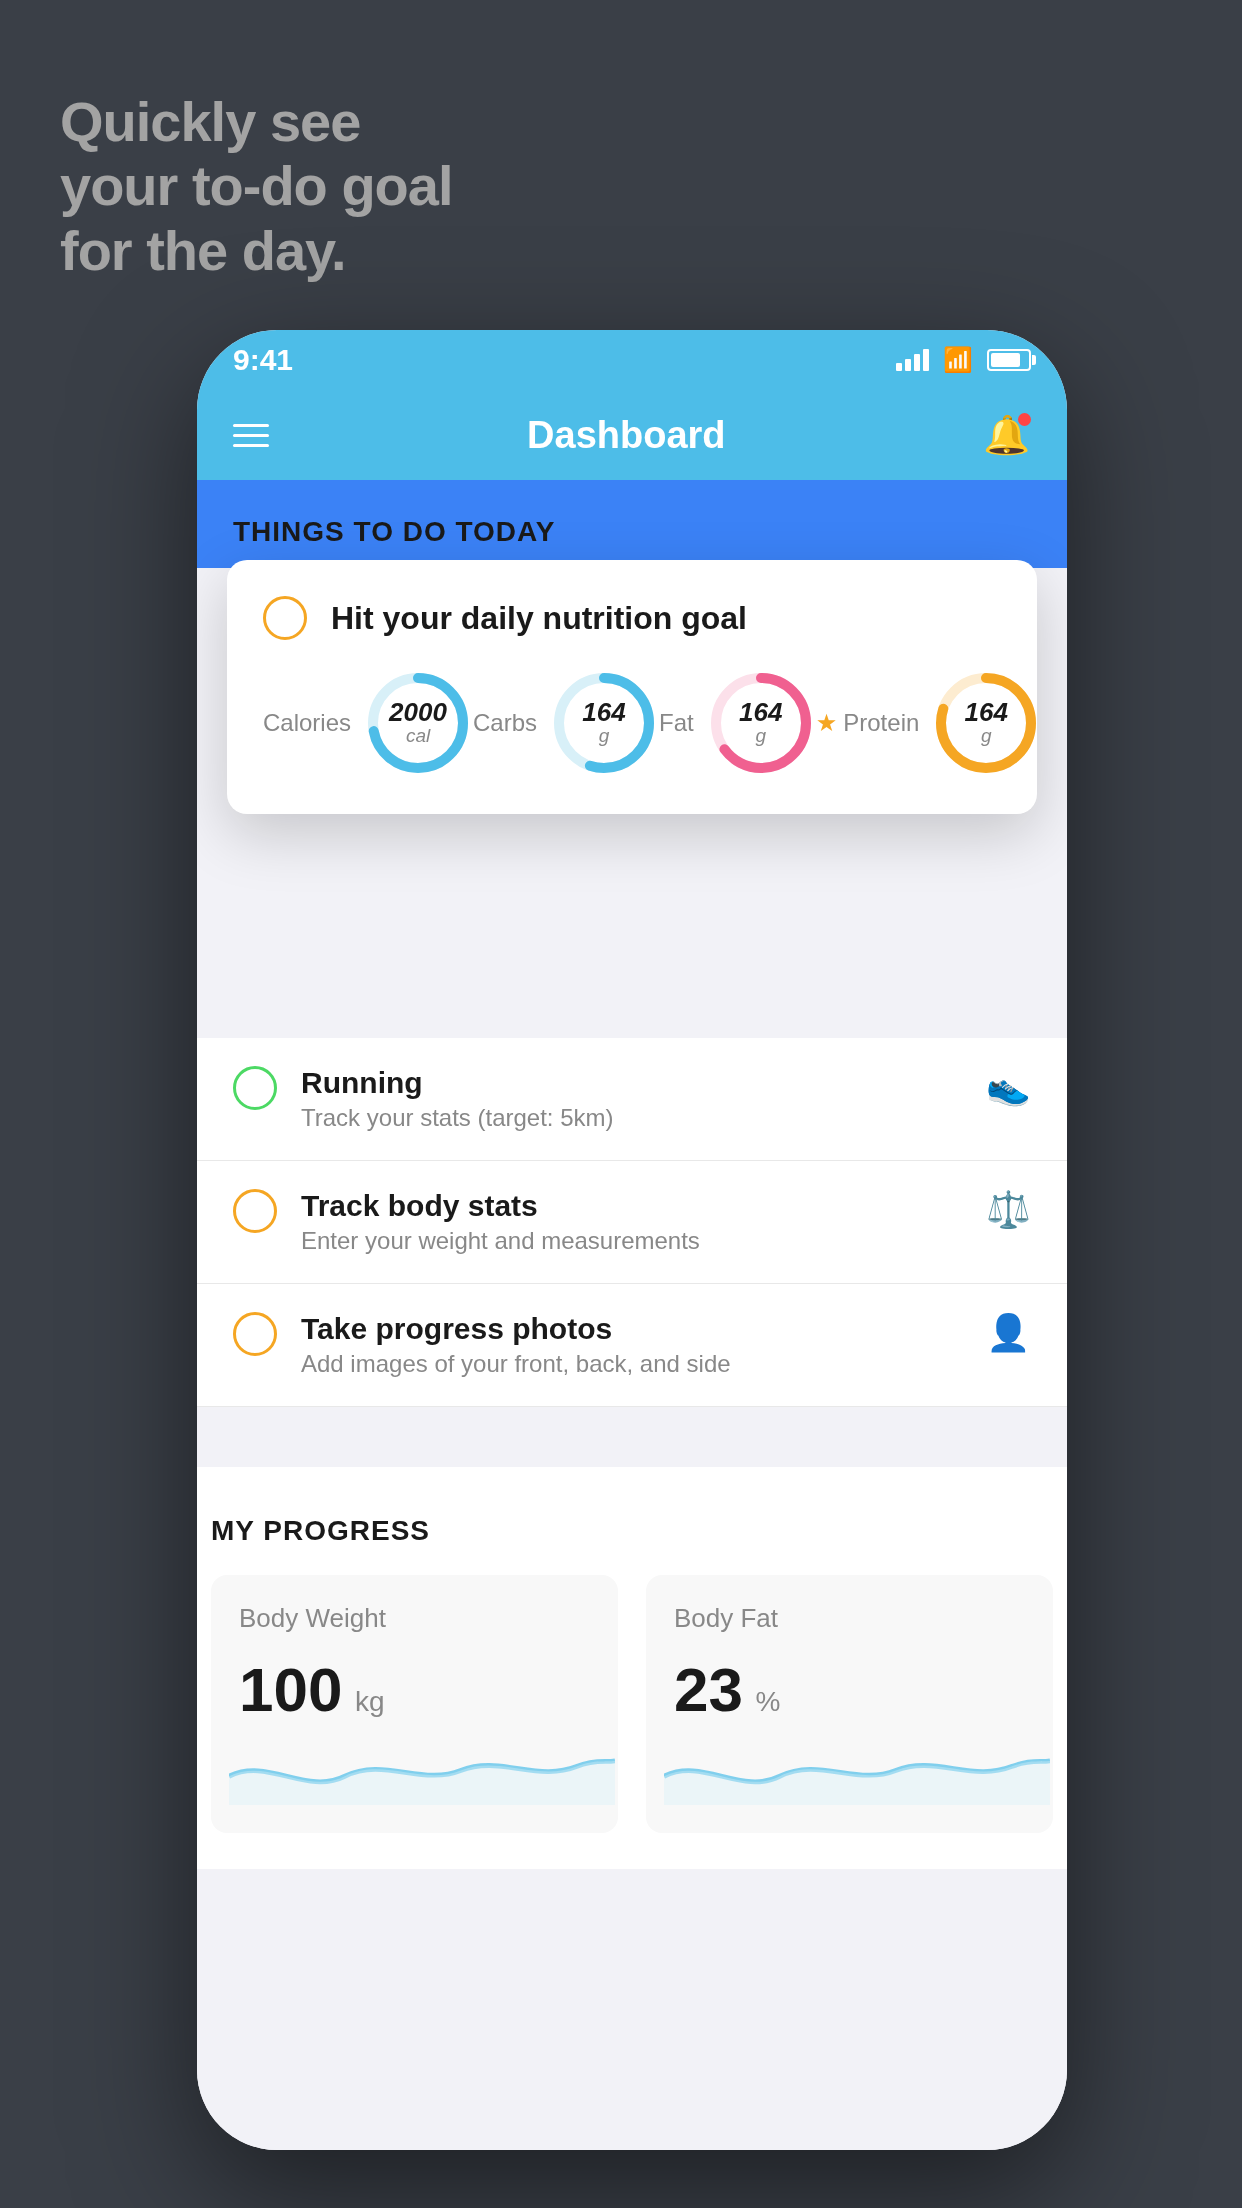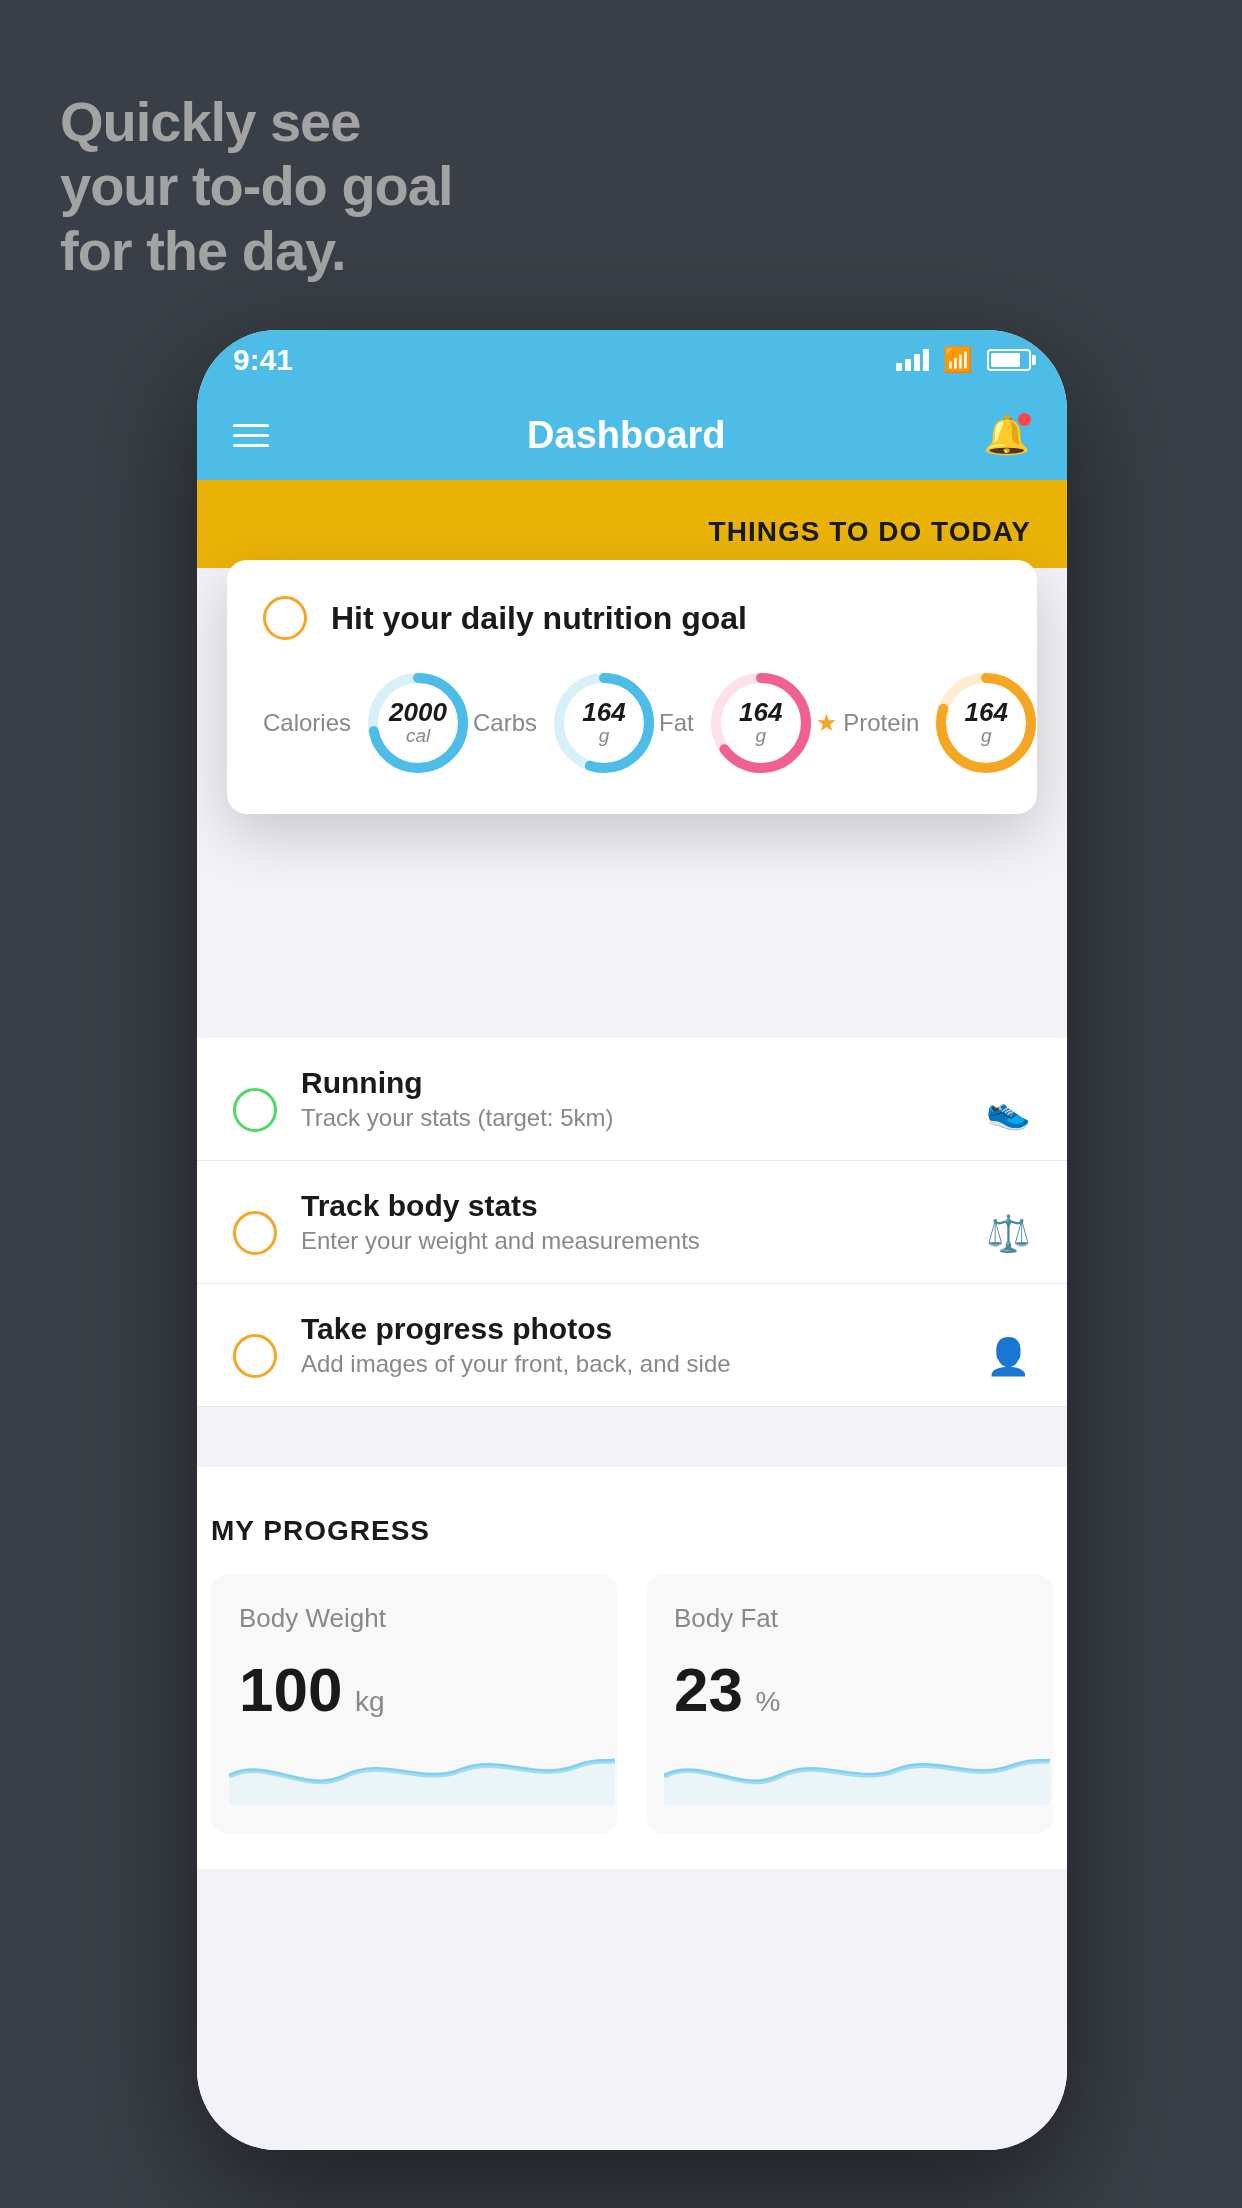--- a/index.html
+++ b/index.html
@@ -154,23 +154,22 @@
     
     .app-content {
       background: #f2f2f7;
       height: calc(1820px - 60px - 90px);
       overflow: hidden;
       position: relative;
     }
 
     
     .things-section {
-      background: #eab308;
+      background: #3b82f6;
       padding: 36px 36px 0;
-      text-align: right;
     }
 
     .section-title {
       font-size: 28px;
       font-weight: 800;
       color: #1a1a1a;
       letter-spacing: 1px;
       padding-bottom: 20px;
     }
 
@@ -286,21 +285,21 @@
     }
 
     
     .list-area {
       margin-top: 470px;
       background: white;
     }
 
     .list-item {
       display: flex;
-      align-items: flex-end;
+      align-items: flex-start;
       padding: 28px 36px;
       border-bottom: 1px solid #e8e8e8;
       gap: 24px;
     }
 
     .list-item-text {
       flex: 1;
     }
 
     .list-item-title {

